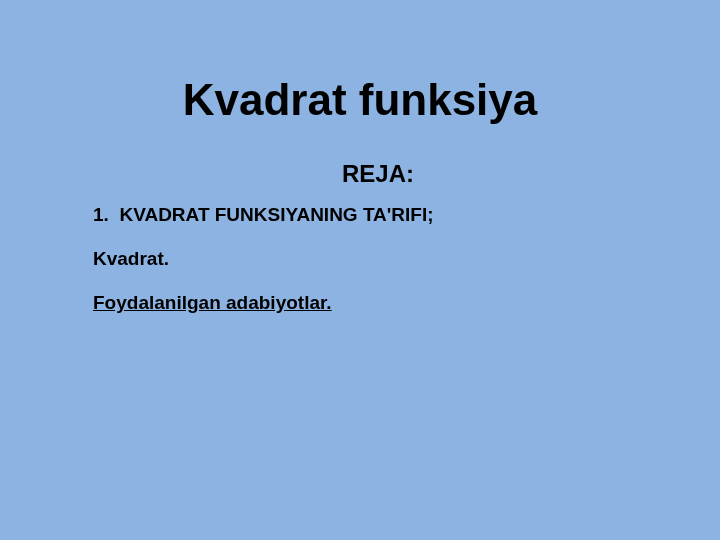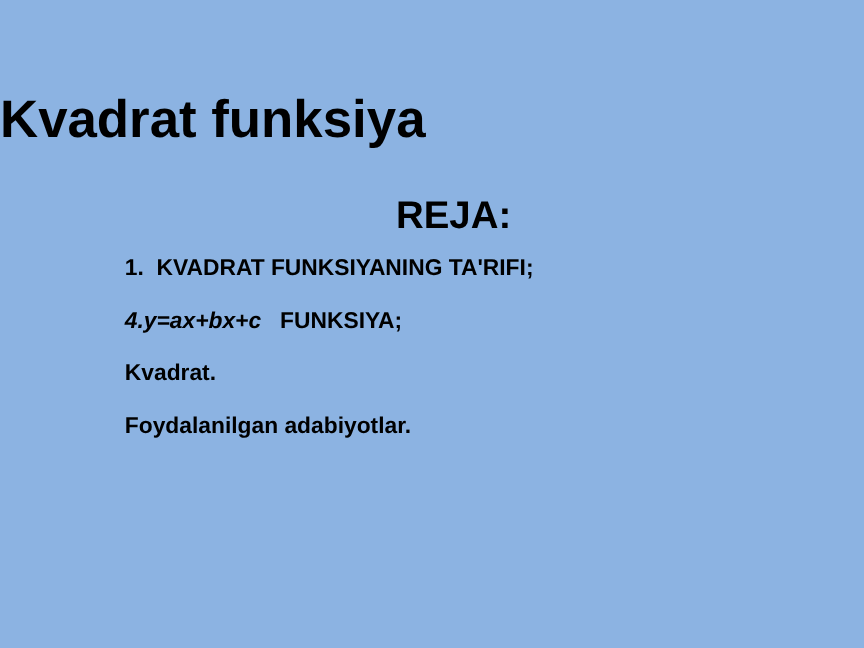--- a/index.html
+++ b/index.html
@@ -18,55 +18,57 @@
     height: 540px;
     background: #8cb3e2;
     color: #000000;
     box-sizing: border-box;
   }
   #slide-title {
     position: absolute;
     left: 0;
     top: 76px;
     width: 720px;
+    text-align: center;
     font-size: 44px;
     font-weight: bold;
     line-height: 1.08;
     letter-spacing: 0px;
     white-space: nowrap;
   }
   #body-block {
     position: absolute;
     left: 72px;
     top: 160px;
     width: 600px;
   }
   .reja-heading {
     text-align: center;
-    font-size: 32px;
+    font-size: 24px;
     font-weight: bold;
     line-height: 1.2;
     margin: 0 0 16px 0;
     padding-left: 12px;
   }
   .list {
-    margin: 15px;
+    margin: 4px;
     padding: 0;
     list-style: none;
   }
   .list-item {
     font-size: 19px;
     font-weight: bold;
     line-height: 1.0;
     margin: 0 0 25px 0;
     padding-left: 17px;
     white-space: pre;
   }
   .list-item:last-child {
     margin-bottom: 0;
+    text-decoration: underline;
   }
   .ital {
     font-style: italic;
   }
   .upright {
     font-style: normal;
   }
   sup {
     font-size: 0.62em;
     vertical-align: 0.52em;
@@ -79,20 +81,19 @@
 <div id="slide">
 
   <div id="slide-title">Kvadrat funksiya</div>
 
   <div id="body-block">
 
     <div class="reja-heading">REJA:</div>
 
     <ul class="list" id="agenda-list">
         <li class="list-item"><span class="upright">1.</span><span>  </span><span class="upright">KVADRAT FUNKSIYANING TA'RIFI;</span></li>
-        <li class="list-item"><span class="ital">4.</span><span class="ital">y=ax+bx+c</span><span class="upright">   FUNKSIYA;</span></li>
         <li class="list-item"><span class="upright">Kvadrat.</span></li>
         <li class="list-item"><span class="upright">Foydalanilgan adabiyotlar.</span></li>
       </ul>
 
   </div>
 
 </div>
 
 </body></html>

